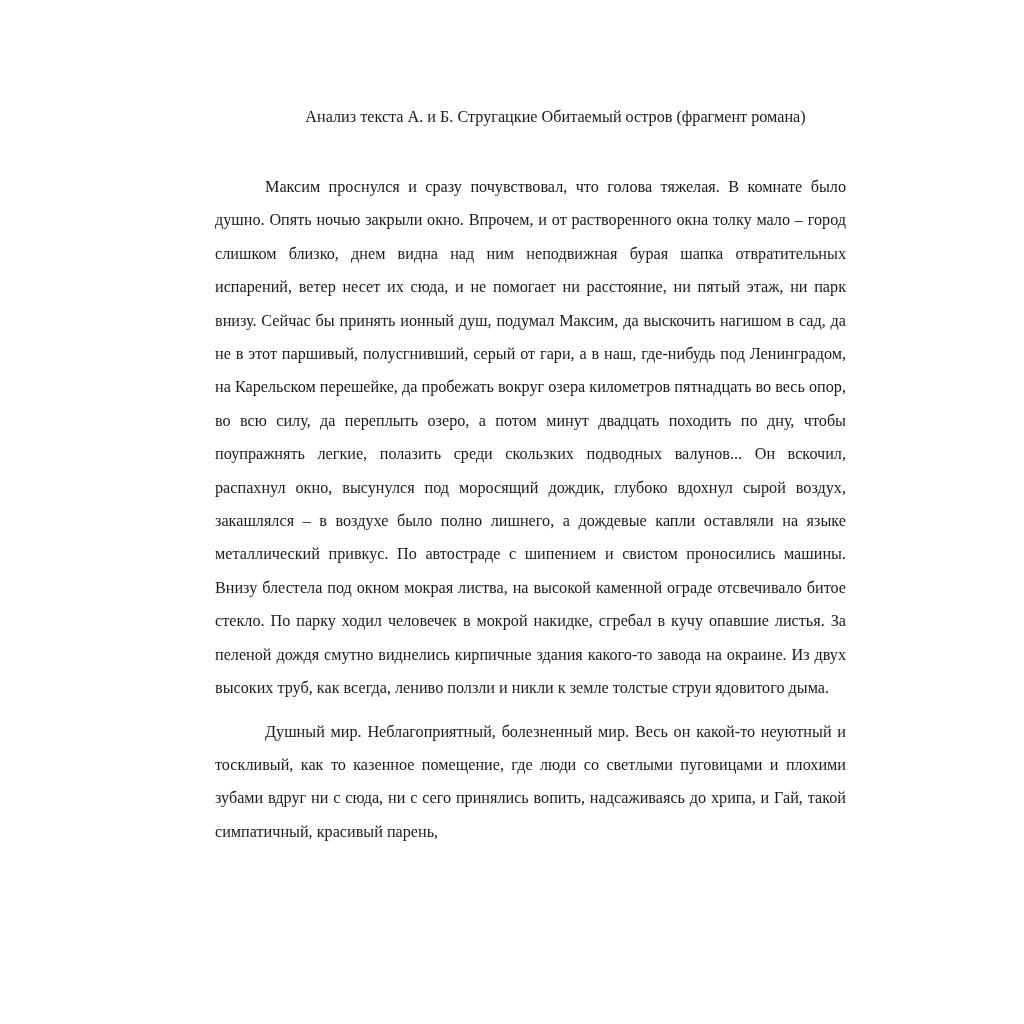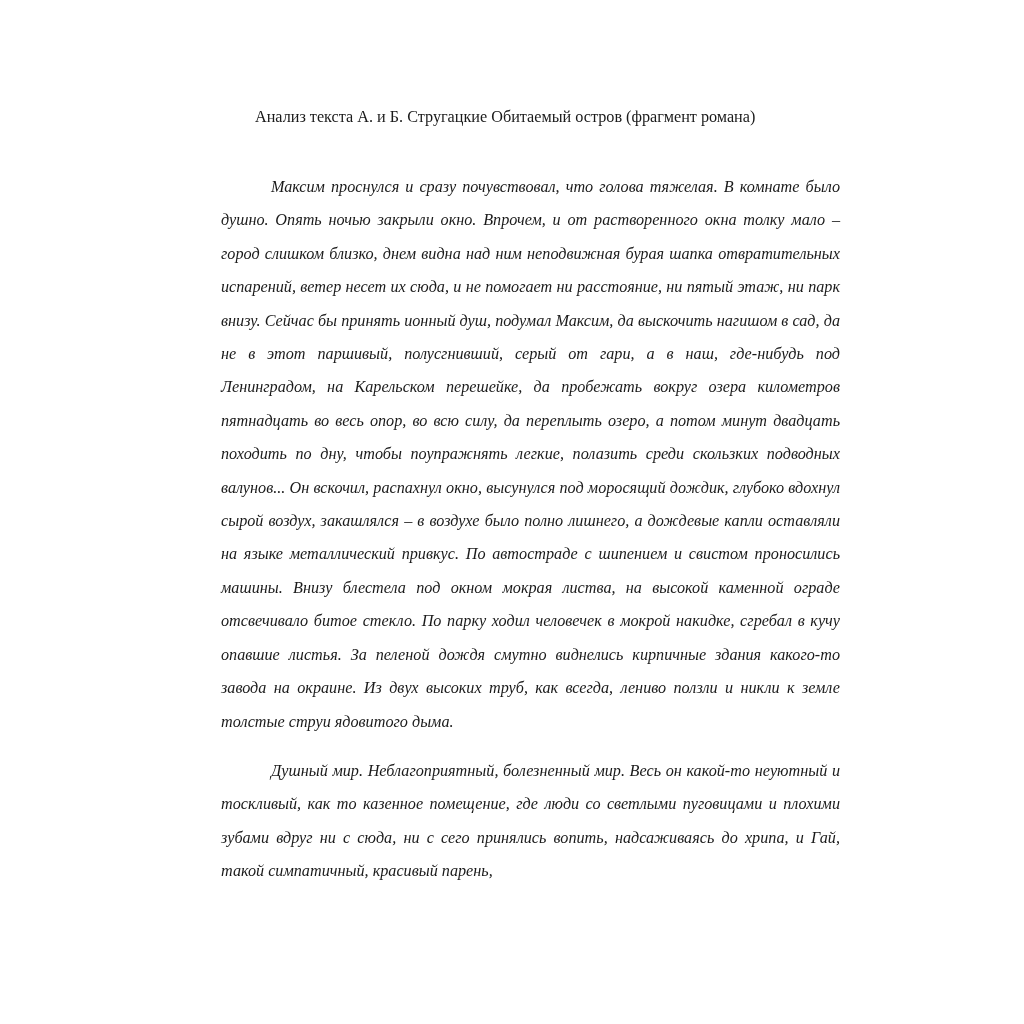--- a/index.html
+++ b/index.html
@@ -17,31 +17,30 @@
       position: absolute;
       left: 205px;
       top: 104px;
       width: 651px;
       font-family: "Liberation Serif", "DejaVu Serif", serif;
       font-size: 16.2px;
       color: #1a1a1a;
     }
     .title {
       text-indent: 50px;
-      text-align: left;
+      text-align: center;
       line-height: 26px;
       margin: 0 0 41px 0;
       white-space: nowrap;
     }
     .para {
-      margin: 16px;
+      margin: 10px;
       text-indent: 50px;
       text-align: justify;
       line-height: 33.4px;
-      font-style: italic;
     }
   </style>
 </head>
 <body>
 
 <div class="page">
   <p class="title">Анализ текста А. и Б. Стругацкие Обитаемый остров (фрагмент романа)</p>
   <p class="para">Максим проснулся и сразу почувствовал, что голова тяжелая. В комнате было душно. Опять ночью закрыли окно. Впрочем, и от растворенного окна толку мало – город слишком близко, днем видна над ним неподвижная бурая шапка отвратительных испарений, ветер несет их сюда, и не помогает ни расстояние, ни пятый этаж, ни парк внизу. Сейчас бы принять ионный душ, подумал Максим, да выскочить нагишом в сад, да не в этот паршивый, полусгнивший, серый от гари, а в наш, где-нибудь под Ленинградом, на Карельском перешейке, да пробежать вокруг озера километров пятнадцать во весь опор, во всю силу, да переплыть озеро, а потом минут двадцать походить по дну, чтобы поупражнять легкие, полазить среди скользких подводных валунов... Он вскочил, распахнул окно, высунулся под моросящий дождик, глубоко вдохнул сырой воздух, закашлялся – в воздухе было полно лишнего, а дождевые капли оставляли на языке металлический привкус. По автостраде с шипением и свистом проносились машины. Внизу блестела под окном мокрая листва, на высокой каменной ограде отсвечивало битое стекло. По парку ходил человечек в мокрой накидке, сгребал в кучу опавшие листья. За пеленой дождя смутно виднелись кирпичные здания какого-то завода на окраине. Из двух высоких труб, как всегда, лениво ползли и никли к земле толстые струи ядовитого дыма.</p>
   <p class="para">Душный мир. Неблагоприятный, болезненный мир. Весь он какой-то неуютный и тоскливый, как то казенное помещение, где люди со светлыми пуговицами и плохими зубами вдруг ни с сюда, ни с сего принялись вопить, надсаживаясь до хрипа, и Гай, такой симпатичный, красивый парень,</p>
 </div>

